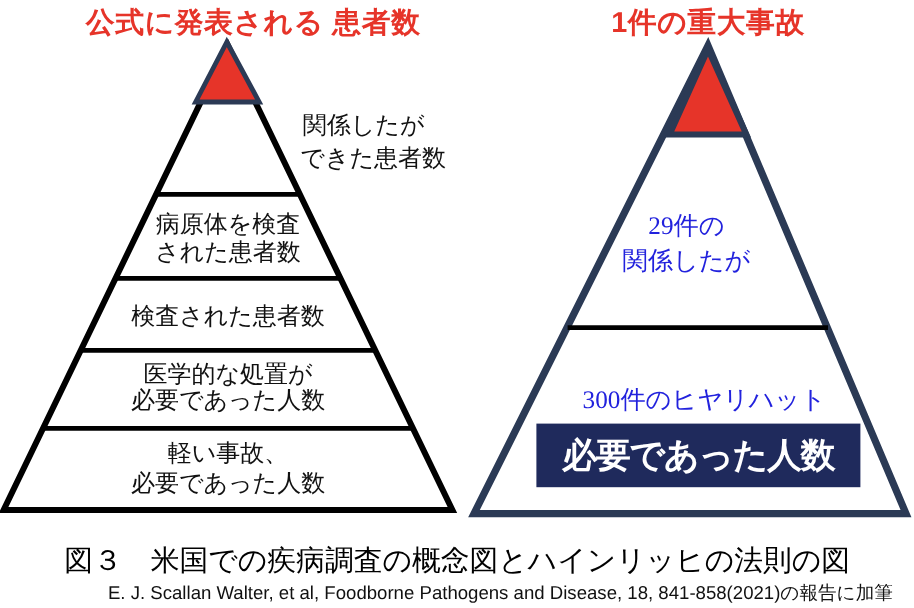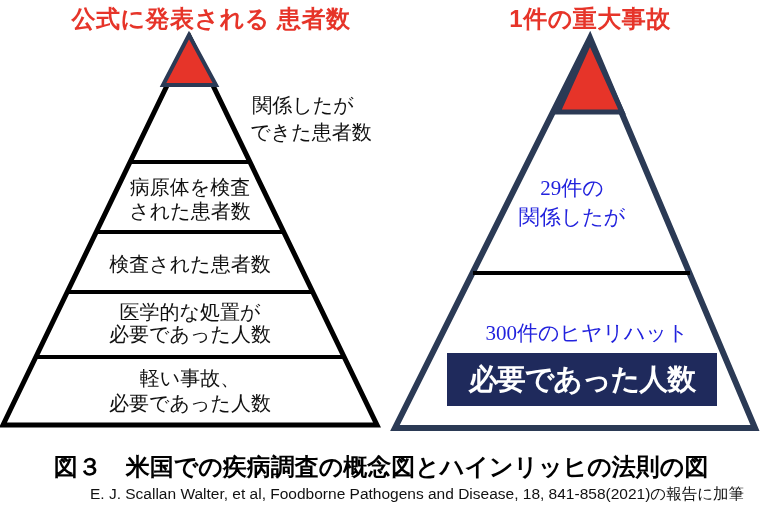--- a/index.html
+++ b/index.html
@@ -26,21 +26,21 @@
   .r-layer1{left:492px;top:174px;width:160px;line-height:29px;font-family:Liberation Serif, serif;}
   .r-layer2{left:462px;top:321px;width:250px;font-family:Liberation Serif, serif;}
   .law-box{
     position:absolute;left:447px;top:353px;width:270px;height:53px;
     background:var(--navy_box);color:#ffffff;font-size:29px;font-weight:bold;
     display:flex;align-items:center;justify-content:center;white-space:nowrap;
     letter-spacing:-1px;
   }
   .caption{
     position:absolute;left:0;top:451px;width:762px;text-align:center;
-    font-size:24px;font-weight:bold;color:#000;white-space:nowrap;
+    font-size:24px;font-weight:normal;color:#000;white-space:nowrap;
   }
   .source{
     position:absolute;left:0;top:484px;width:762px;text-align:center;
     font-size:15.5px;color:#111;white-space:nowrap;margin-left:36px;
   }
   .shape-left-pyramid{fill:#ffffff;stroke:#000000;stroke-width:5;}
   .shape-divider{stroke:#000000;stroke-width:4;}
   .shape-red{fill:var(--red);stroke:var(--navy);}
   .shape-right-pyramid{fill:#ffffff;stroke:var(--navy);stroke-width:6;}
 </style>

